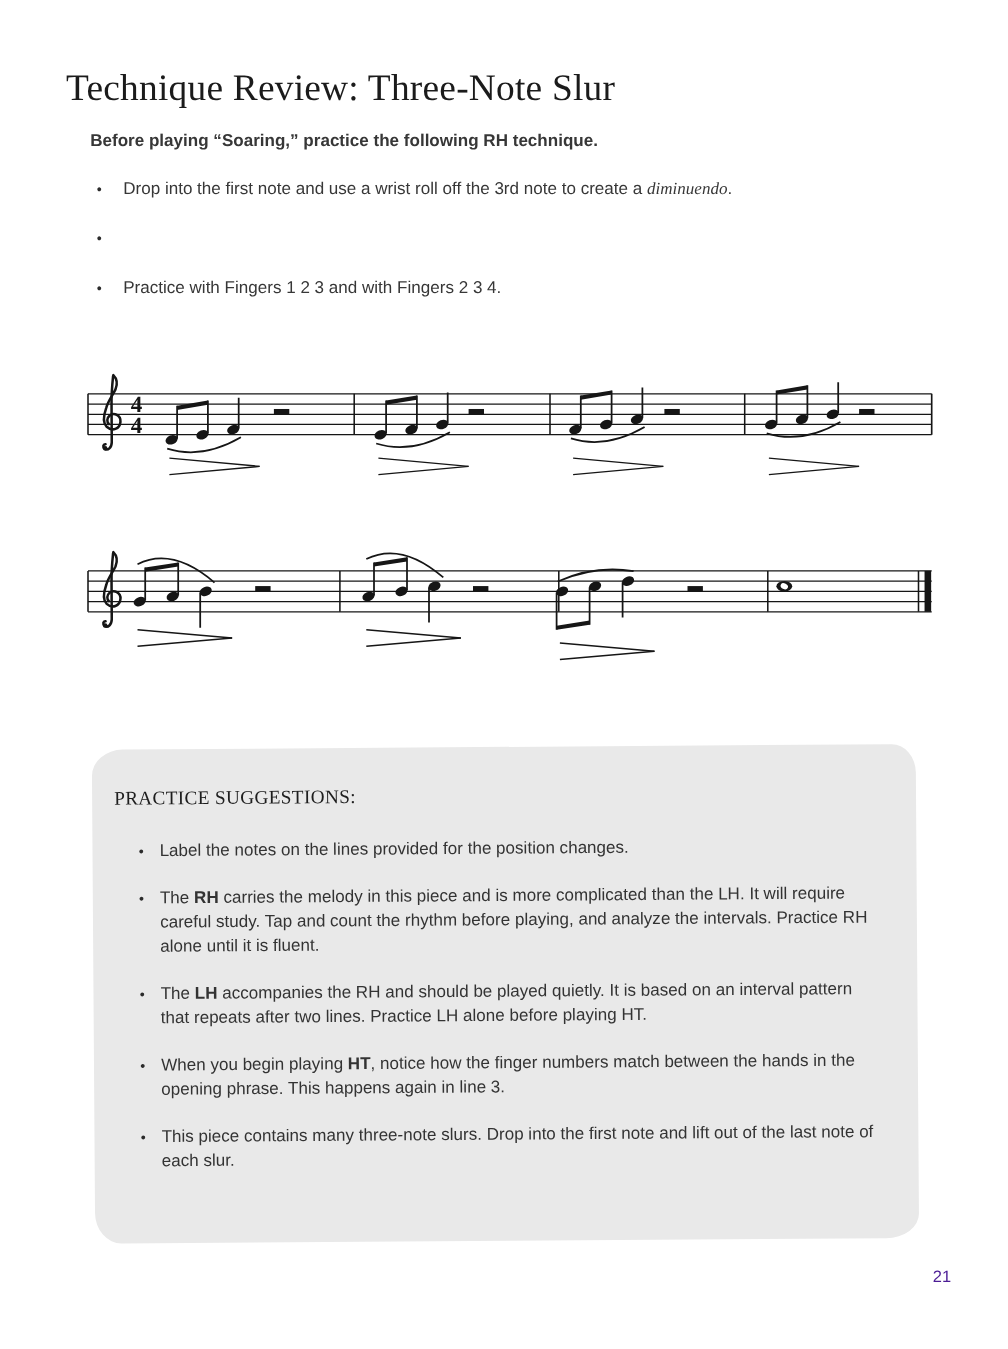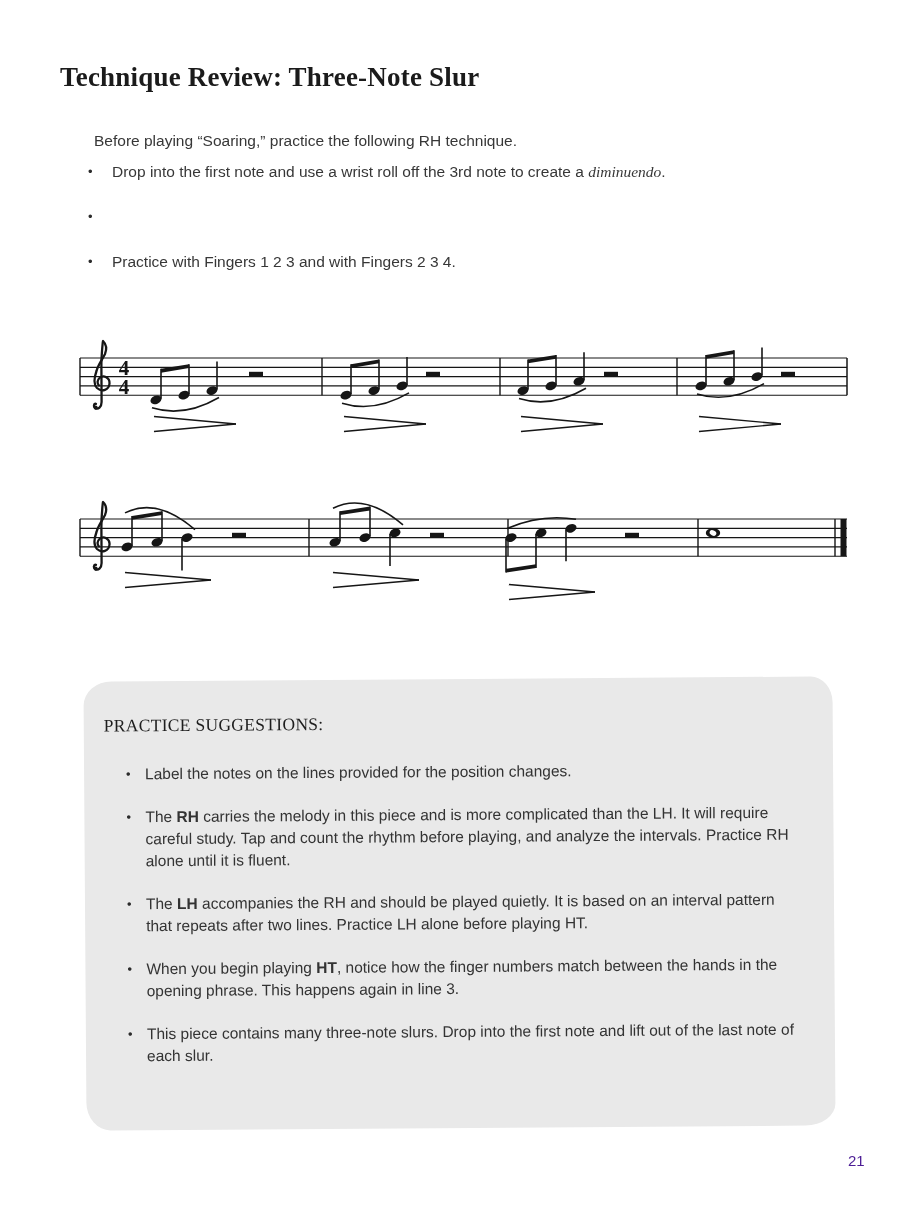--- a/index.html
+++ b/index.html
@@ -1,20 +1,20 @@
 <!DOCTYPE html>
 <html><head>
 <meta charset="utf-8">
 <style>
   html,body{margin:0;padding:0;background:#fff;}
   .page{position:relative;width:916px;height:1226px;background:#ffffff;overflow:hidden;
         font-family:"Liberation Sans",sans-serif;color:#333;}
   .title{position:absolute;left:60px;top:62px;margin:0;font-family:"Liberation Serif",serif;
-         font-weight:700;font-size:27px;color:#1b1b1b;letter-spacing:.2px;}
-  .lead{position:absolute;left:82px;top:120px;margin:12px;font-size:15.5px;color:#373737;}
+         font-weight:400;font-size:34px;color:#1b1b1b;letter-spacing:.2px;}
+  .lead{position:absolute;left:82px;top:120px;margin:0;font-size:15.5px;color:#373737;font-weight:bold;}
   ul.blist{list-style:none;margin:0;padding:0;position:absolute;}
   ul.blist li{display:flex;margin:0 0 25px 0;line-height:20px;font-size:15.5px;color:#373737;}
   ul.blist .dot{width:24px;flex:0 0 24px;font-size:13px;line-height:20px;color:#2b2b2b;}
   .intro-bullets{left:88px;top:162px;width:760px;}
   .seg-b{font-weight:700;}
   .seg-i{font-style:italic;font-family:Liberation Serif, serif;}
   .system{position:absolute;left:72px;width:790px;height:125px;}
   #sys1{top:330px;} #sys2{top:490px;}
   .practice-box{position:absolute;left:85px;top:679px;width:749px;height:449px;
         background:#e9e9e9;transform:rotate(-0.4deg);

